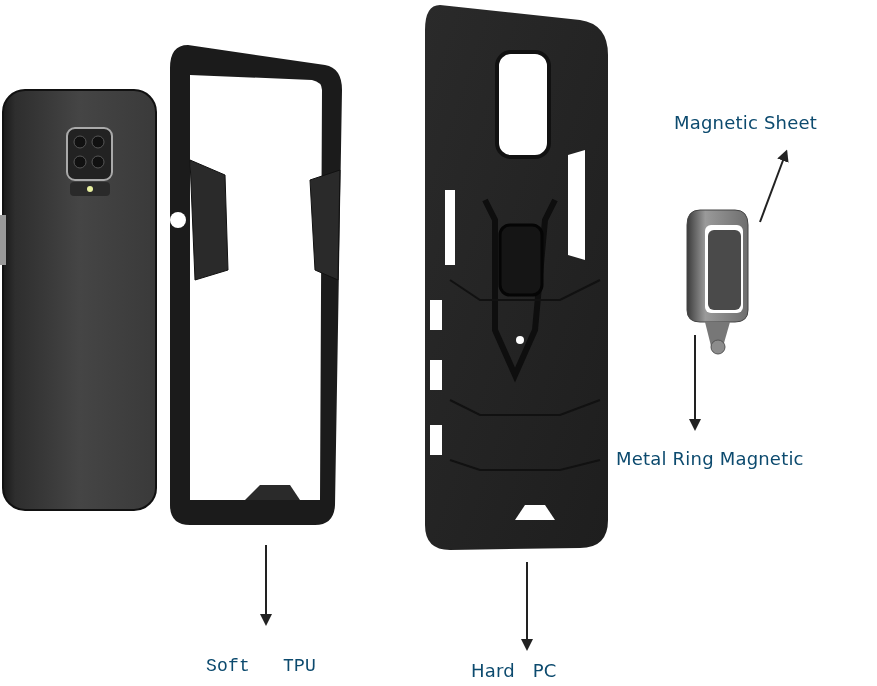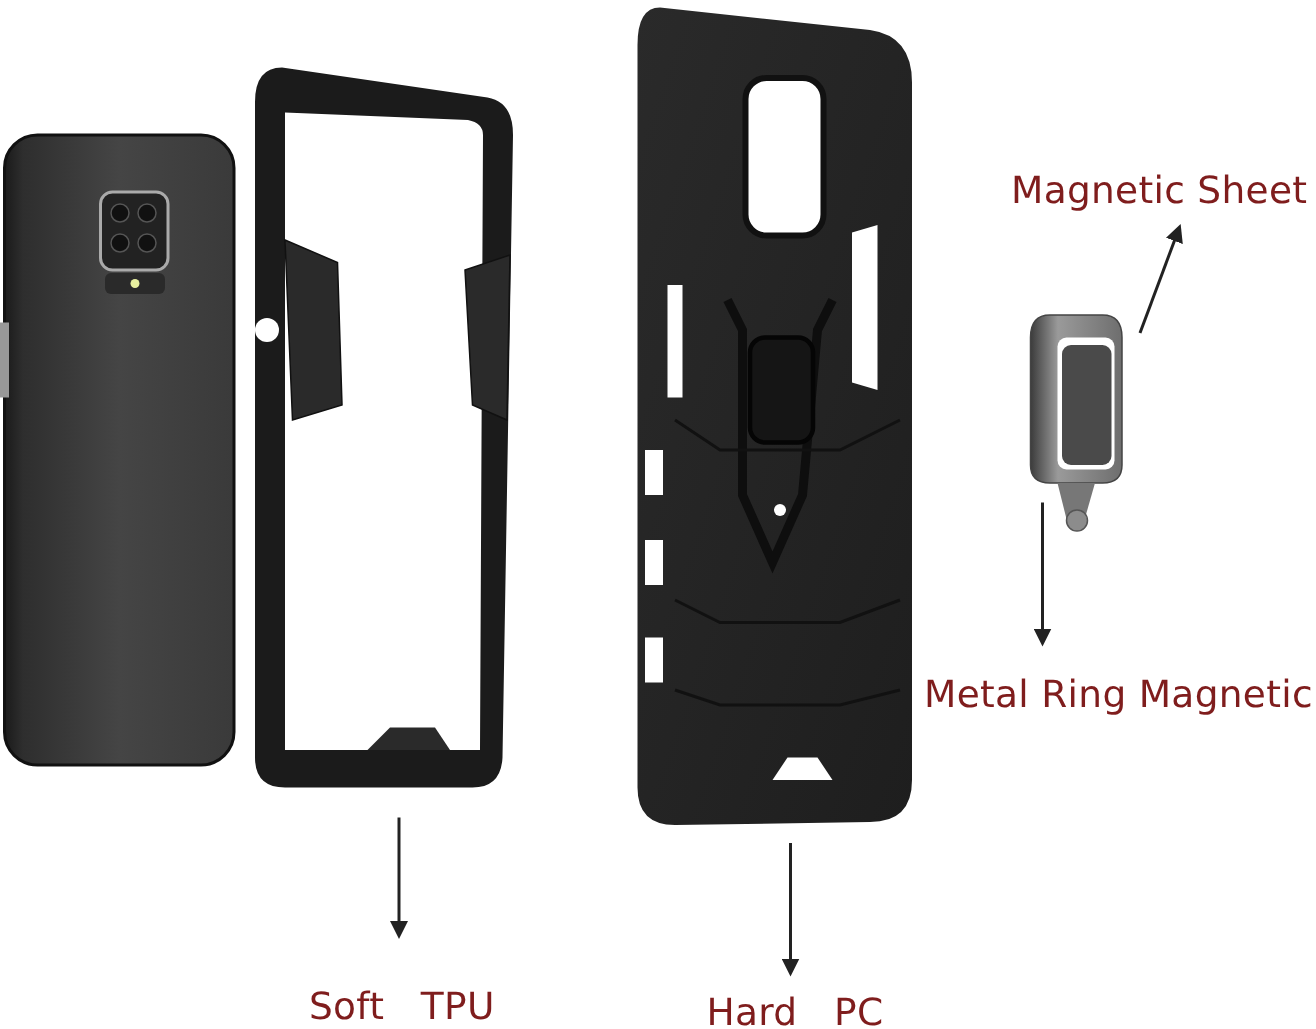--- a/index.html
+++ b/index.html
@@ -1,18 +1,18 @@
 <!DOCTYPE html>
 <html><head>
 <meta charset="utf-8">
 <style>
   html, body { margin:0; padding:0; background:#ffffff; }
   body { width:877px; height:686px; position:relative; overflow:hidden;
          font-family:"DejaVu Sans", "Liberation Sans", sans-serif; }
-  .label { position:absolute; color:#7f1d1d; font-size:25px; white-space:pre; letter-spacing:0.2px; }
+  .label { position:absolute; color:#0c4a6e; font-size:18px; white-space:pre; letter-spacing:0.2px; }
   .stage { position:absolute; left:0; top:0; }
 </style>
 </head>
 <body>
 
 <svg class="stage" width="877" height="686" viewBox="0 0 877 686" xmlns="http://www.w3.org/2000/svg">
   <defs>
     <linearGradient id="phoneGrad" x1="0" x2="1" y1="0" y2="0">
       <stop offset="0" stop-color="#1a1a1a"></stop>
       <stop offset="0.08" stop-color="#2e2e2e"></stop>
@@ -85,14 +85,14 @@
   </g>
 
   <line x1="266" y1="545" x2="266" y2="620" stroke="#222" stroke-width="2" marker-end="url(#arrowHead)"></line>
   <line x1="527" y1="562" x2="527" y2="645" stroke="#222" stroke-width="2" marker-end="url(#arrowHead)"></line>
   <line x1="760" y1="222" x2="785" y2="155" stroke="#222" stroke-width="2" marker-end="url(#arrowHead)"></line>
   <line x1="695" y1="335" x2="695" y2="425" stroke="#222" stroke-width="2" marker-end="url(#arrowHead)"></line>
 </svg>
 
 <div class="label" style="left:674px; top:112px;">Magnetic Sheet</div>
 <div class="label" style="left:616px; top:448px;">Metal Ring Magnetic</div>
-<div class="label" style="left:206px; top:656px;">Soft   TPU</div>
+<div class="label" style="left:206px; top:656px;font-family:Liberation Mono, monospace;">Soft   TPU</div>
 <div class="label" style="left:471px; top:660px;">Hard   PC</div>
 
 </body></html>

